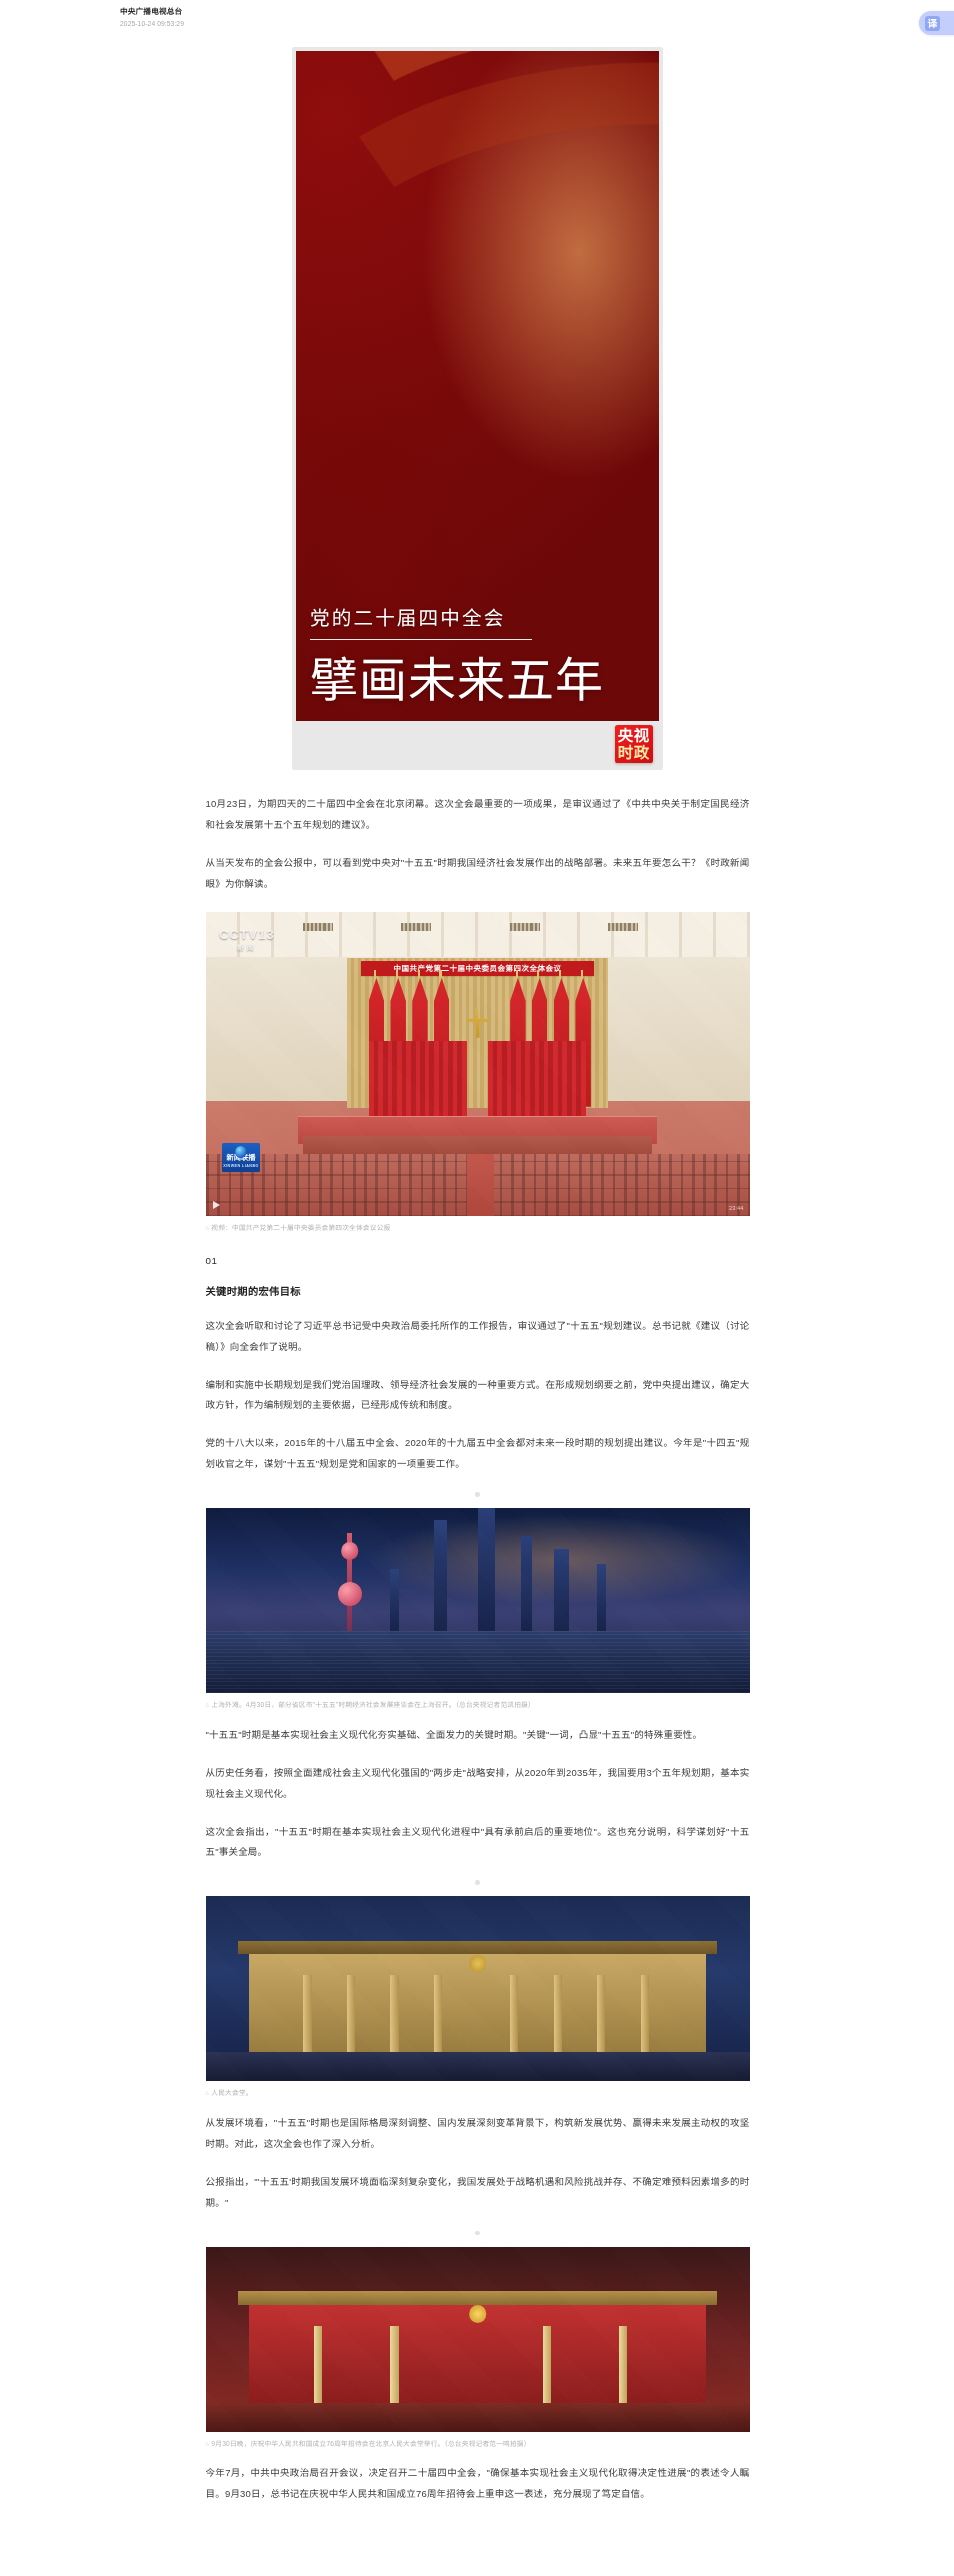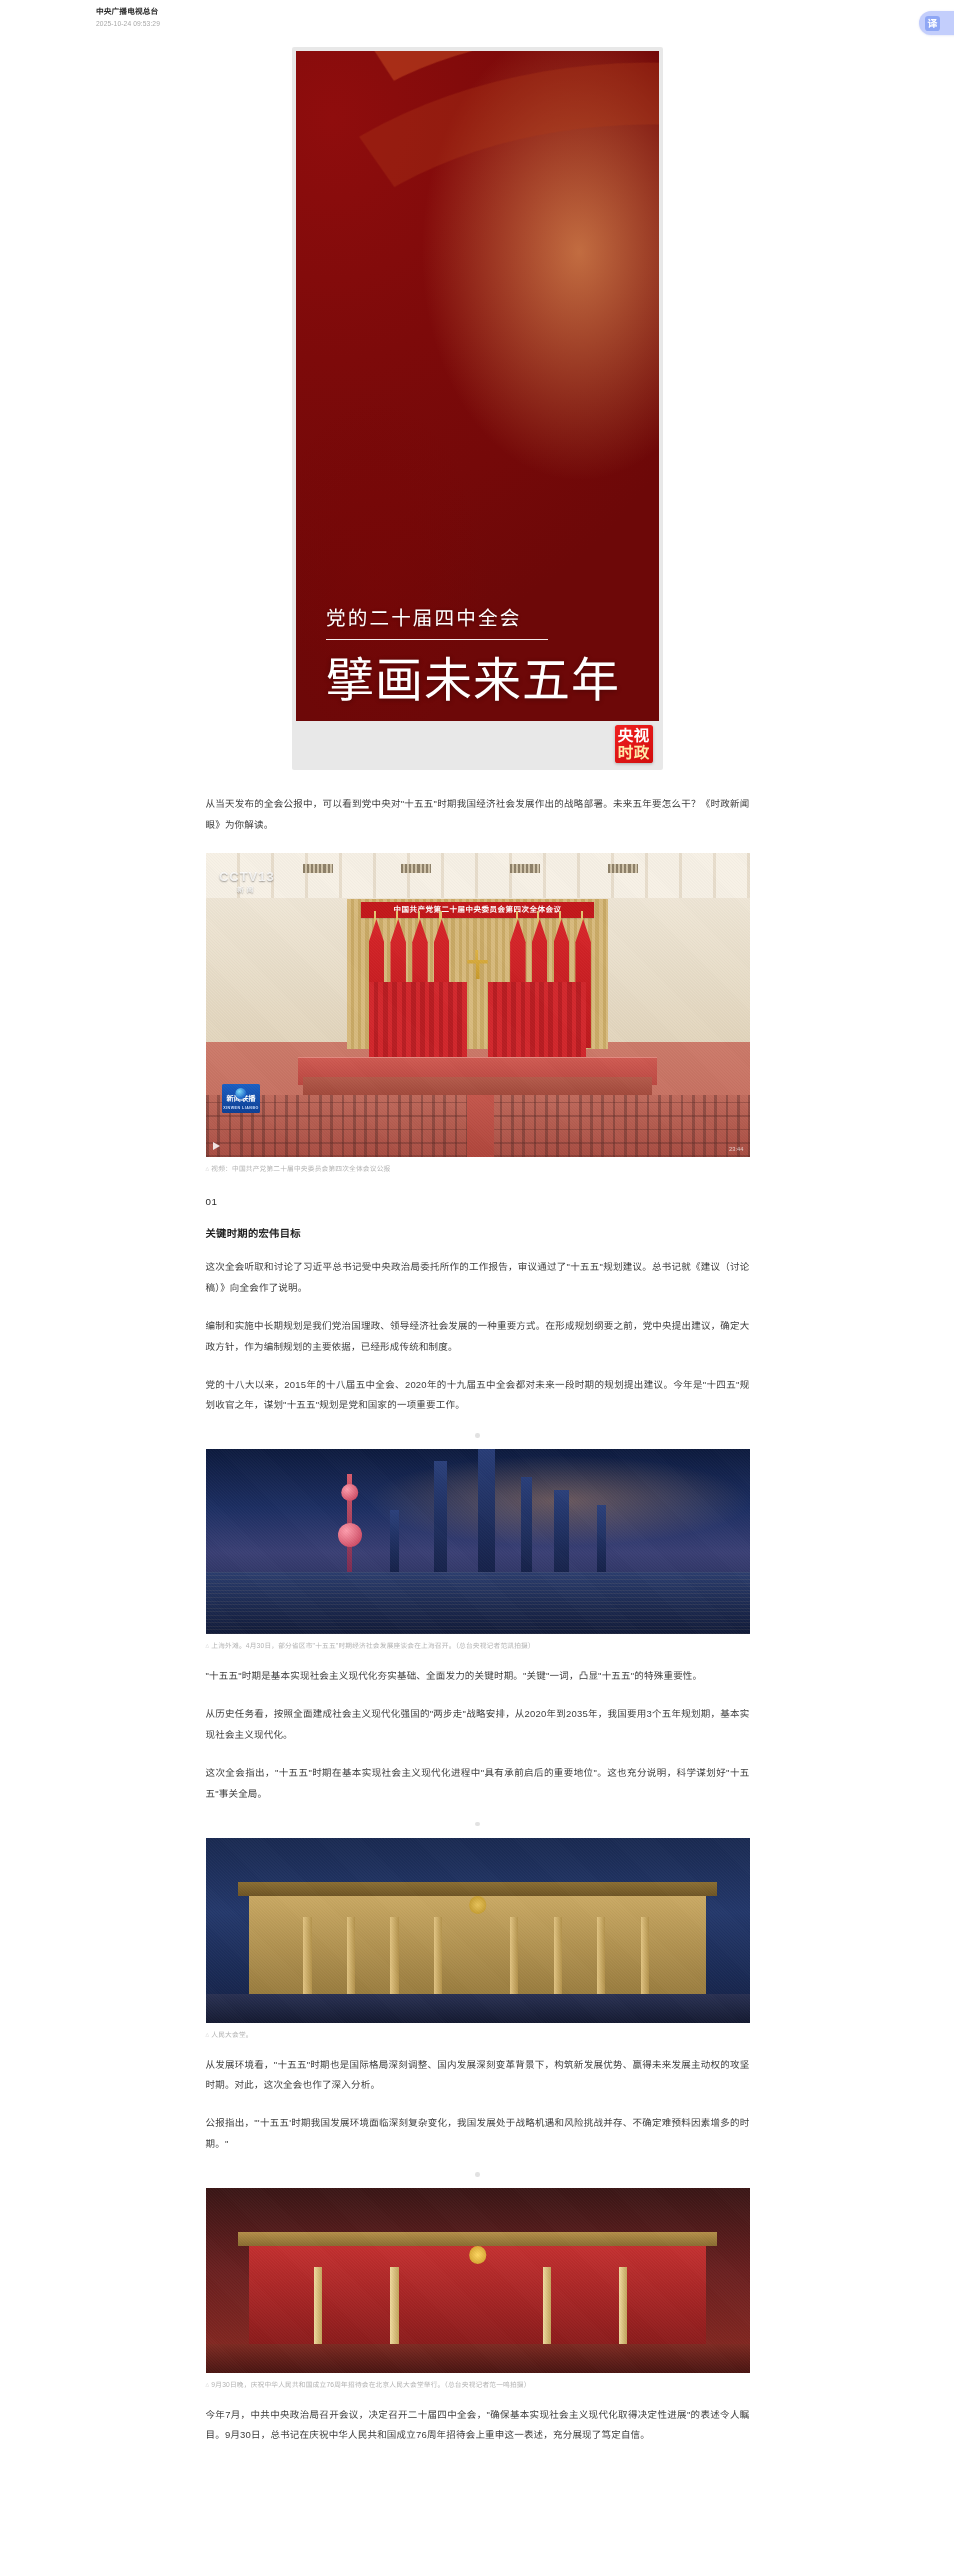--- a/index.html
+++ b/index.html
@@ -17,21 +17,21 @@
   }
 
   
   .page-header {
     padding: 7.2px 0 0 0;
     position: relative;
     height: 38px;
     box-sizing: border-box;
   }
   .source-block {
-    margin-left: 96px;
+    margin-left: 120px;
   }
   .source-name {
     font-size: 7.7px;
     color: #2a2a2a;
     font-weight: 700;
     line-height: 10.3px;
     letter-spacing: 0.1px;
   }
   .source-time {
     font-size: 6.7px;
@@ -147,21 +147,21 @@
     transform: rotate(10deg);
   }
   .hero-glow {
     position: absolute;
     inset: 0;
     background: radial-gradient(ellipse 45% 40% at 22% 78%, rgba(120,6,6,0.55), rgba(0,0,0,0) 70%);
   }
 
   .hero-text {
     position: absolute;
-    left: 30px;
+    left: 14px;
     bottom: 10.3px;
     width: 319px;
   }
   .hero-kicker {
     color: #ffffff;
     font-size: 19.6px;
     letter-spacing: 2.1px;
     line-height: 27px;
     text-shadow: 0 0.5px 3.1px rgba(0,0,0,0.35);
   }
@@ -466,20 +466,21 @@
         <div class="hero-headline">擘画未来五年</div>
       </div>
     </div>
     <div class="cctv-badge">
       <span>央视</span>
       <span class="l2">时政</span>
     </div>
   </div>
 
   <div style="height:24px"></div>
+  <p class="body">10月23日，为期四天的二十届四中全会在北京闭幕。这次全会最重要的一项成果，是审议通过了《中共中央关于制定国民经济和社会发展第十五个五年规划的建议》。</p>
   <p class="body">从当天发布的全会公报中，可以看到党中央对"十五五"时期我国经济社会发展作出的战略部署。未来五年要怎么干？《时政新闻眼》为你解读。</p>
 
   <figure>
     <div class="fig-frame hall">
       <div class="ceiling"></div>
       <div class="ceil-vent" style="left:18%"></div>
       <div class="ceil-vent" style="left:36%"></div>
       <div class="ceil-vent" style="left:56%"></div>
       <div class="ceil-vent" style="left:74%"></div>
       <div class="backwall"></div>

